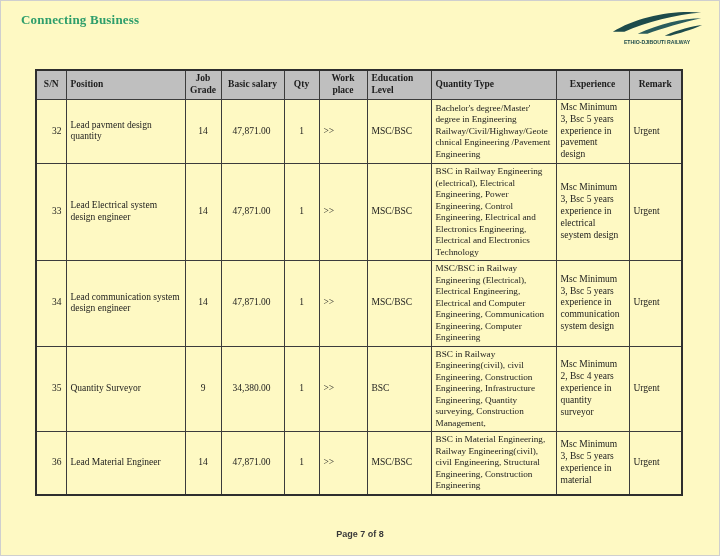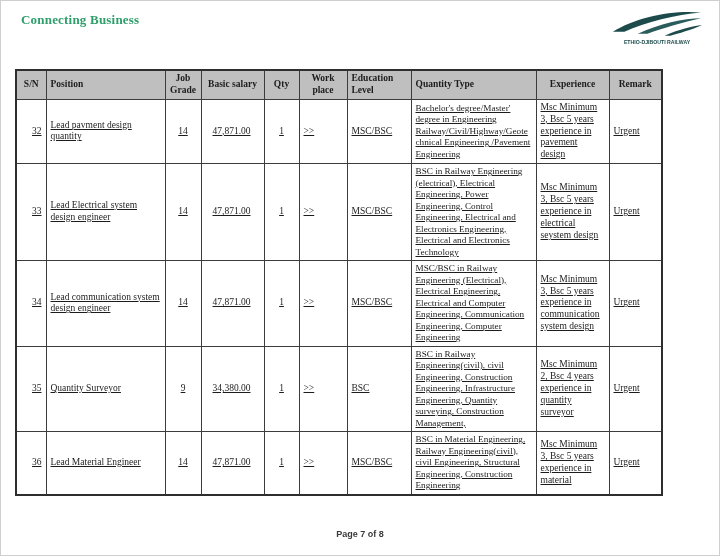--- a/index.html
+++ b/index.html
@@ -1,37 +1,37 @@
 <!DOCTYPE html>
 <html><head>
 <meta charset="utf-8">
 <style>
   html,body{margin:0;padding:0;background:#e9e9e9;}
   .page{
     position:relative;
     width:720px;height:556px;
-    background:#ffffff;
+    background:#fef9c3;
     border:1px solid #cfcfcf;
     box-sizing:border-box;
     font-family:"Liberation Serif", serif;
     color:#1c1c1c;
     overflow:hidden;
   }
   .doc-title{
     position:absolute;left:20px;top:11px;
     font-size:13px;font-weight:bold;
     color:#2e9e6b;
     letter-spacing:.2px;
   }
   .logo{
     position:absolute;right:14px;top:4px;width:96px;height:44px;
   }
   .logo svg{width:100%;height:100%;}
   .jobs-table{
-    position:absolute;left:14px;top:68px;
+    position:absolute;left:34px;top:68px;
     border-collapse:collapse;
     table-layout:fixed;
     width:646px;
     font-size:9.5px;
     line-height:1.25;
   }
   .jobs-table th,.jobs-table td{
     border:1px solid #3c3c3c;
     padding:2px 4px;
     overflow:hidden;
@@ -41,21 +41,21 @@
   .jobs-table thead th{
     background:#bfbfbf;
     font-weight:bold;
     font-size:9.5px;
     vertical-align:middle;
   }
   
   .jobs-table thead th{text-align:center;}
   .jobs-table thead th.al{text-align:left;}
   
-  .jobs-table td{vertical-align:middle;text-decoration:underline;}
+  .jobs-table td{vertical-align:middle;}
   .jobs-table td.c-sn{text-align:right;}
   .jobs-table td.c-grade{text-align:center;}
   .jobs-table td.c-salary{text-align:center;padding-right:6px;}
   .jobs-table td.c-qty{text-align:center;}
   .jobs-table td.c-etype{vertical-align:middle;font-size:9.2px;}
   .footer{
     position:absolute;left:0;top:528px;width:100%;
     text-align:center;
     font-family:"Liberation Sans", sans-serif;
     font-size:9px;font-weight:bold;color:#3a3a3a;

